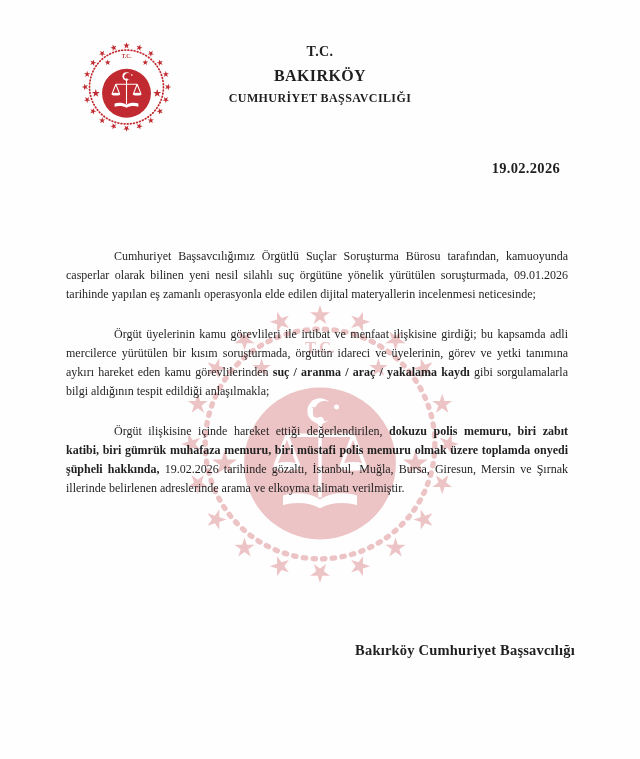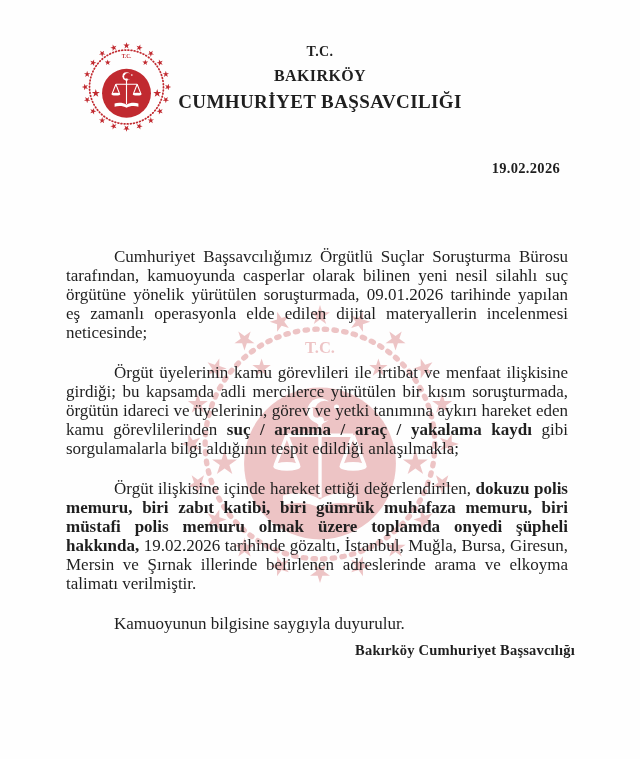--- a/index.html
+++ b/index.html
@@ -10,32 +10,32 @@
     background:#fefefe; overflow:hidden;
     font-family:"Liberation Serif","DejaVu Serif",serif; color:var(--ink);padding-left:43px;
   }
   .logo{ position:absolute; left:78px; top:40px; width:97px; height:94px; }
   .letterhead{
     position:absolute; left:0; right:0; top:44px; text-align:center;
     font-weight:bold; letter-spacing:.4px;
   }
   .letterhead .l1{ font-size:14px; }
   .letterhead .l2{ font-size:16px; margin-top:7px; }
-  .letterhead .l3{ font-size:19px; margin-top:6px; }
+  .letterhead .l3{ font-size:12px; margin-top:6px; }
   .date{
     position:absolute; top:144px; right:80px;
     font-weight:bold; font-size:14.5px; letter-spacing:.3px;margin-top:16px;
   }
   .doc-title{
     position:absolute; left:0; right:0; top:196px; text-align:center;
     font-weight:bold; font-size:15px; letter-spacing:.5px;
   }
   .body-text{ position:absolute; left:66px; top:247px; width:502px; }
   .body-text p{
-    font-size:17px; line-height:19px; text-align:justify;
+    font-size:12px; line-height:19px; text-align:justify;
     text-indent:48px; margin-bottom:21px; color:var(--ink);
   }
   .body-text p b{ font-weight:bold; }
   .signature{
     position:absolute; top:642px; right:65px;
     font-weight:bold; font-size:14.5px; letter-spacing:.2px;
   }
   .watermark{
     position:absolute; left:174px; top:298px; width:292px; height:292px;
     opacity:.27; pointer-events:none;
@@ -117,18 +117,17 @@
     <div class="l3">CUMHURİYET BAŞSAVCILIĞI</div>
   </div>
 
   <div class="date">19.02.2026</div>
 
 
   <div class="body-text">
       <p><span>Cumhuriyet Başsavcılığımız Örgütlü Suçlar Soruşturma Bürosu tarafından, kamuoyunda casperlar olarak bilinen yeni nesil silahlı suç örgütüne yönelik yürütülen soruşturmada, 09.01.2026 tarihinde yapılan eş zamanlı operasyonla elde edilen dijital materyallerin incelenmesi neticesinde;</span></p>
       <p><span>Örgüt üyelerinin kamu görevlileri ile irtibat ve menfaat ilişkisine girdiği; bu kapsamda adli mercilerce yürütülen bir kısım soruşturmada, örgütün idareci ve üyelerinin, görev ve yetki tanımına aykırı hareket eden kamu görevlilerinden </span><b>suç / aranma / araç / yakalama kaydı</b><span> gibi sorgulamalarla bilgi aldığının tespit edildiği anlaşılmakla;</span></p>
       <p><span>Örgüt ilişkisine içinde hareket ettiği değerlendirilen, </span><b>dokuzu polis memuru, biri zabıt katibi, biri gümrük muhafaza memuru, biri müstafi polis memuru olmak üzere toplamda onyedi şüpheli hakkında,</b><span> 19.02.2026 tarihinde gözaltı, İstanbul, Muğla, Bursa, Giresun, Mersin ve Şırnak illerinde belirlenen adreslerinde arama ve elkoyma talimatı verilmiştir.</span></p>
-      <p><span>Kamuoyunun bilgisine saygıyla duyurulur.</span></p>
     </div>
 
   <div class="signature">Bakırköy Cumhuriyet Başsavcılığı</div>
 
 </div>
 
 </body></html>

